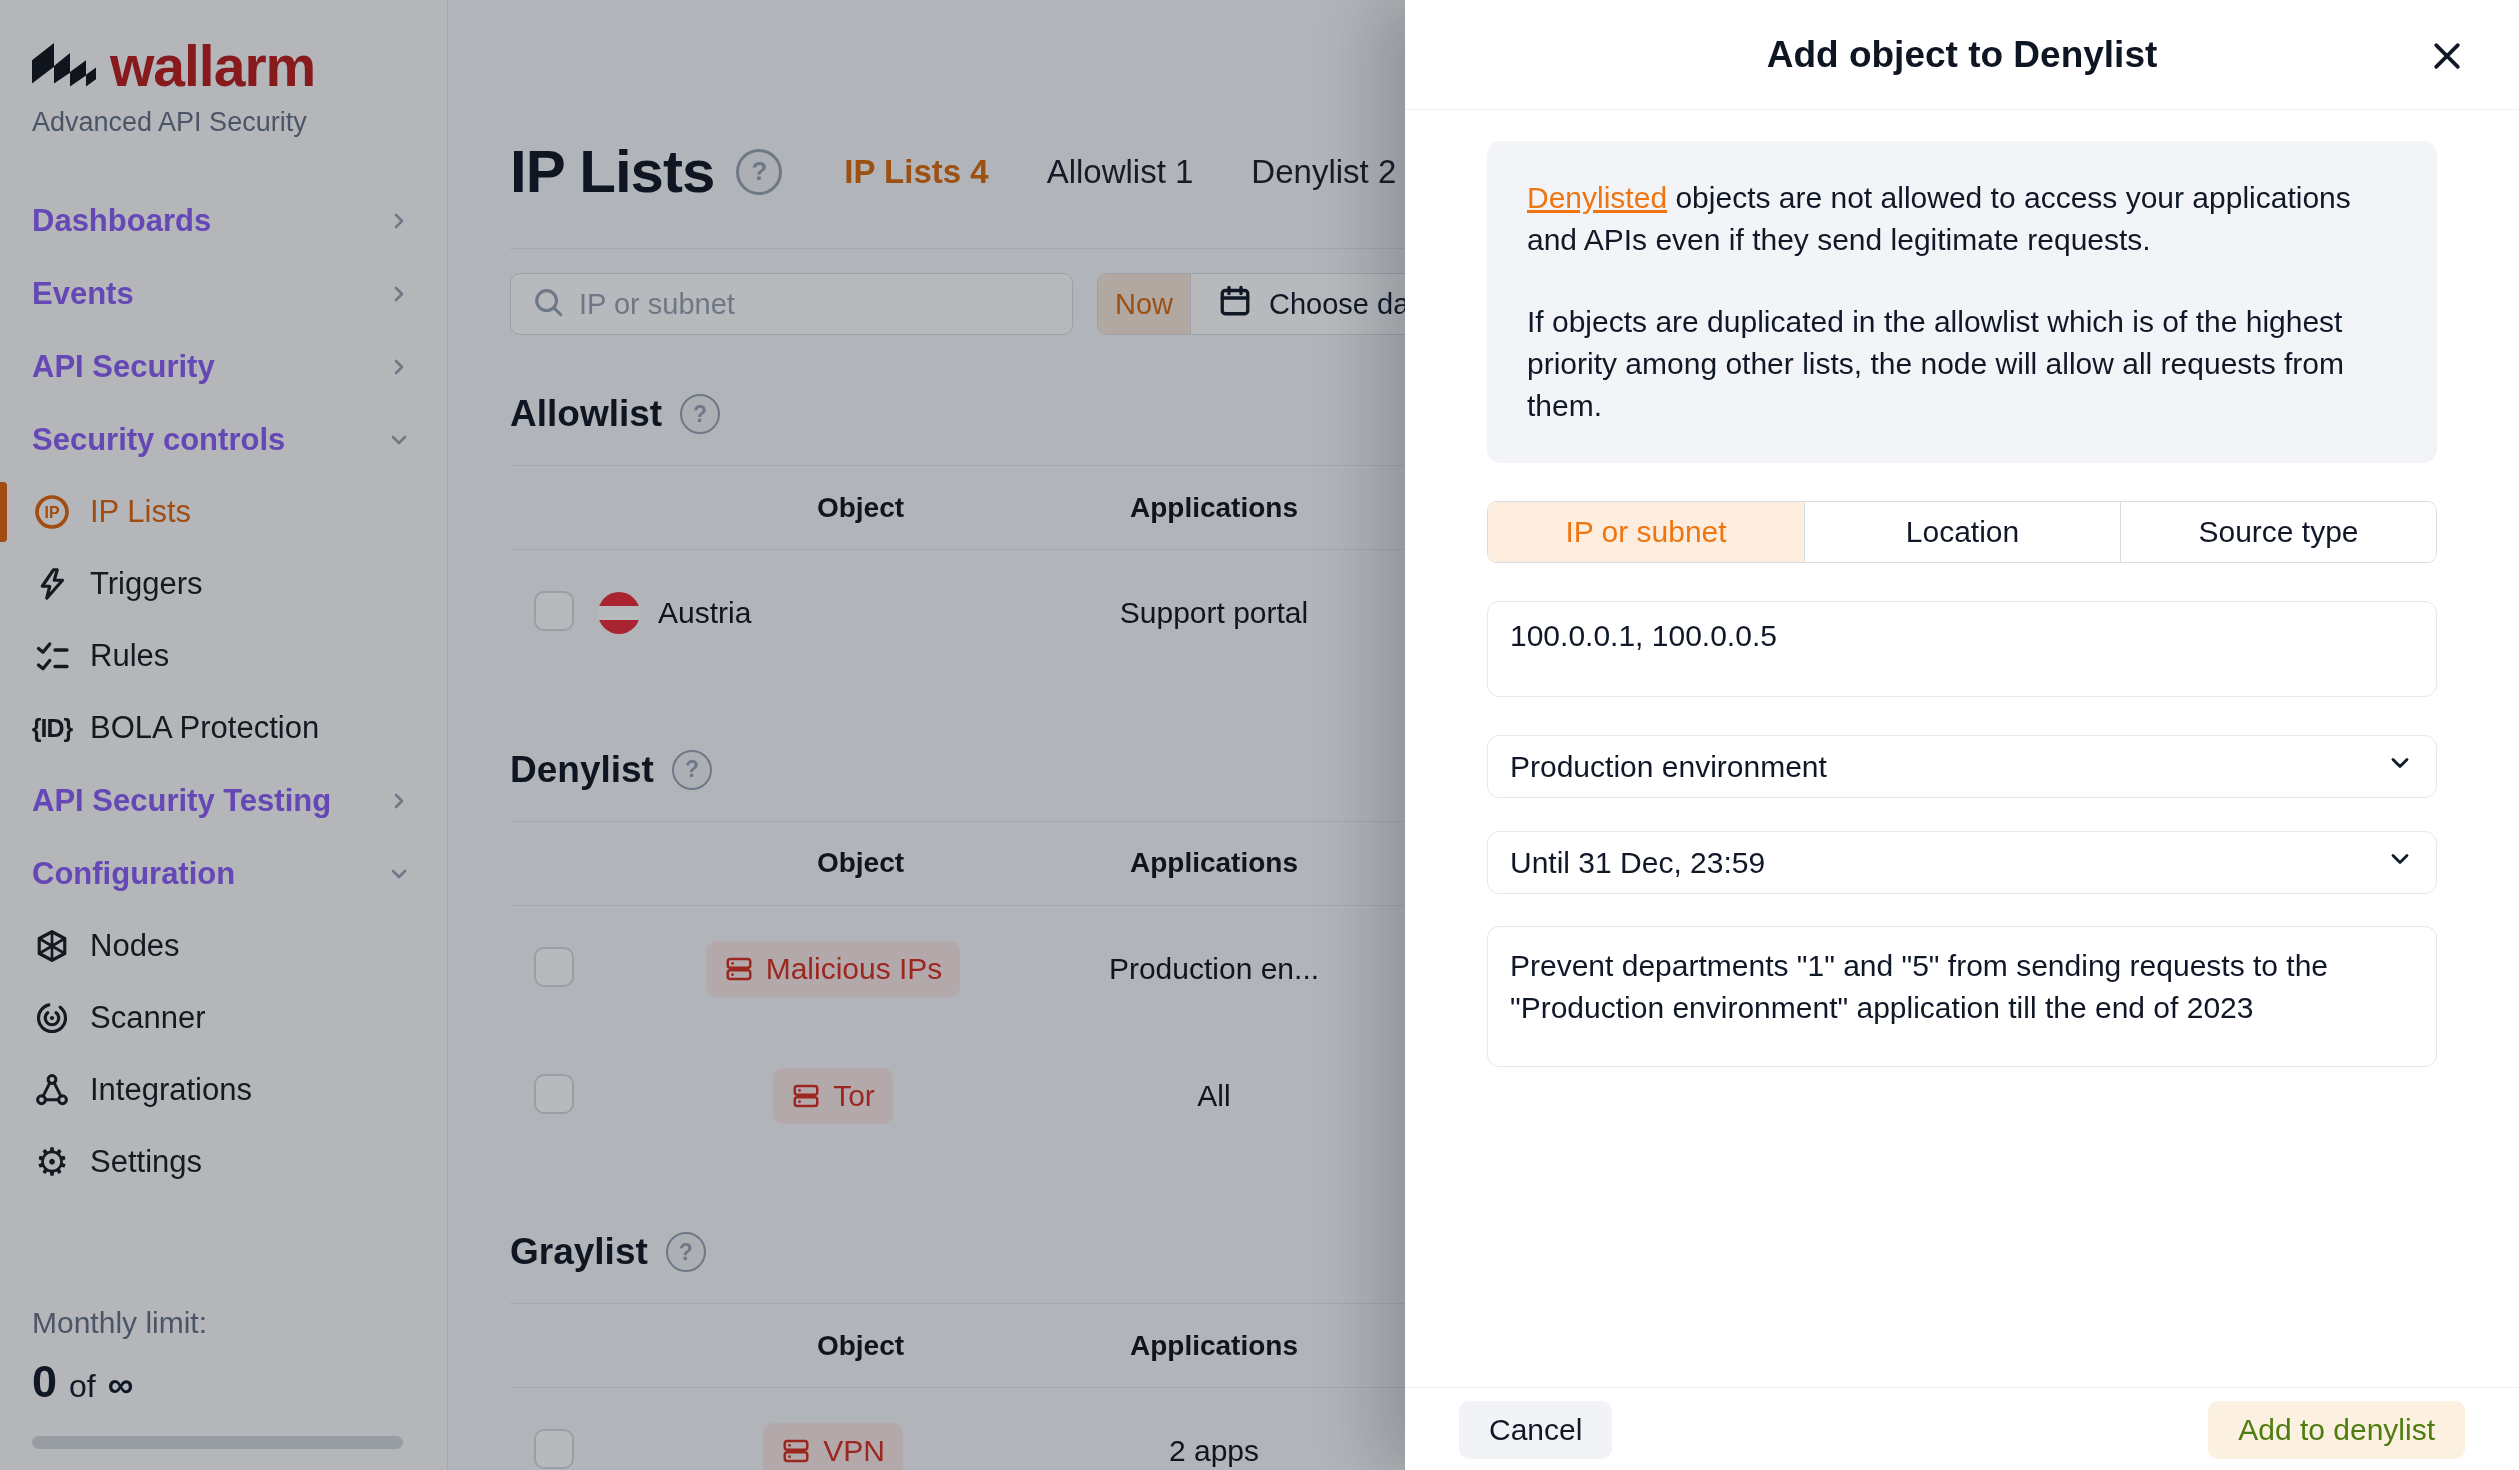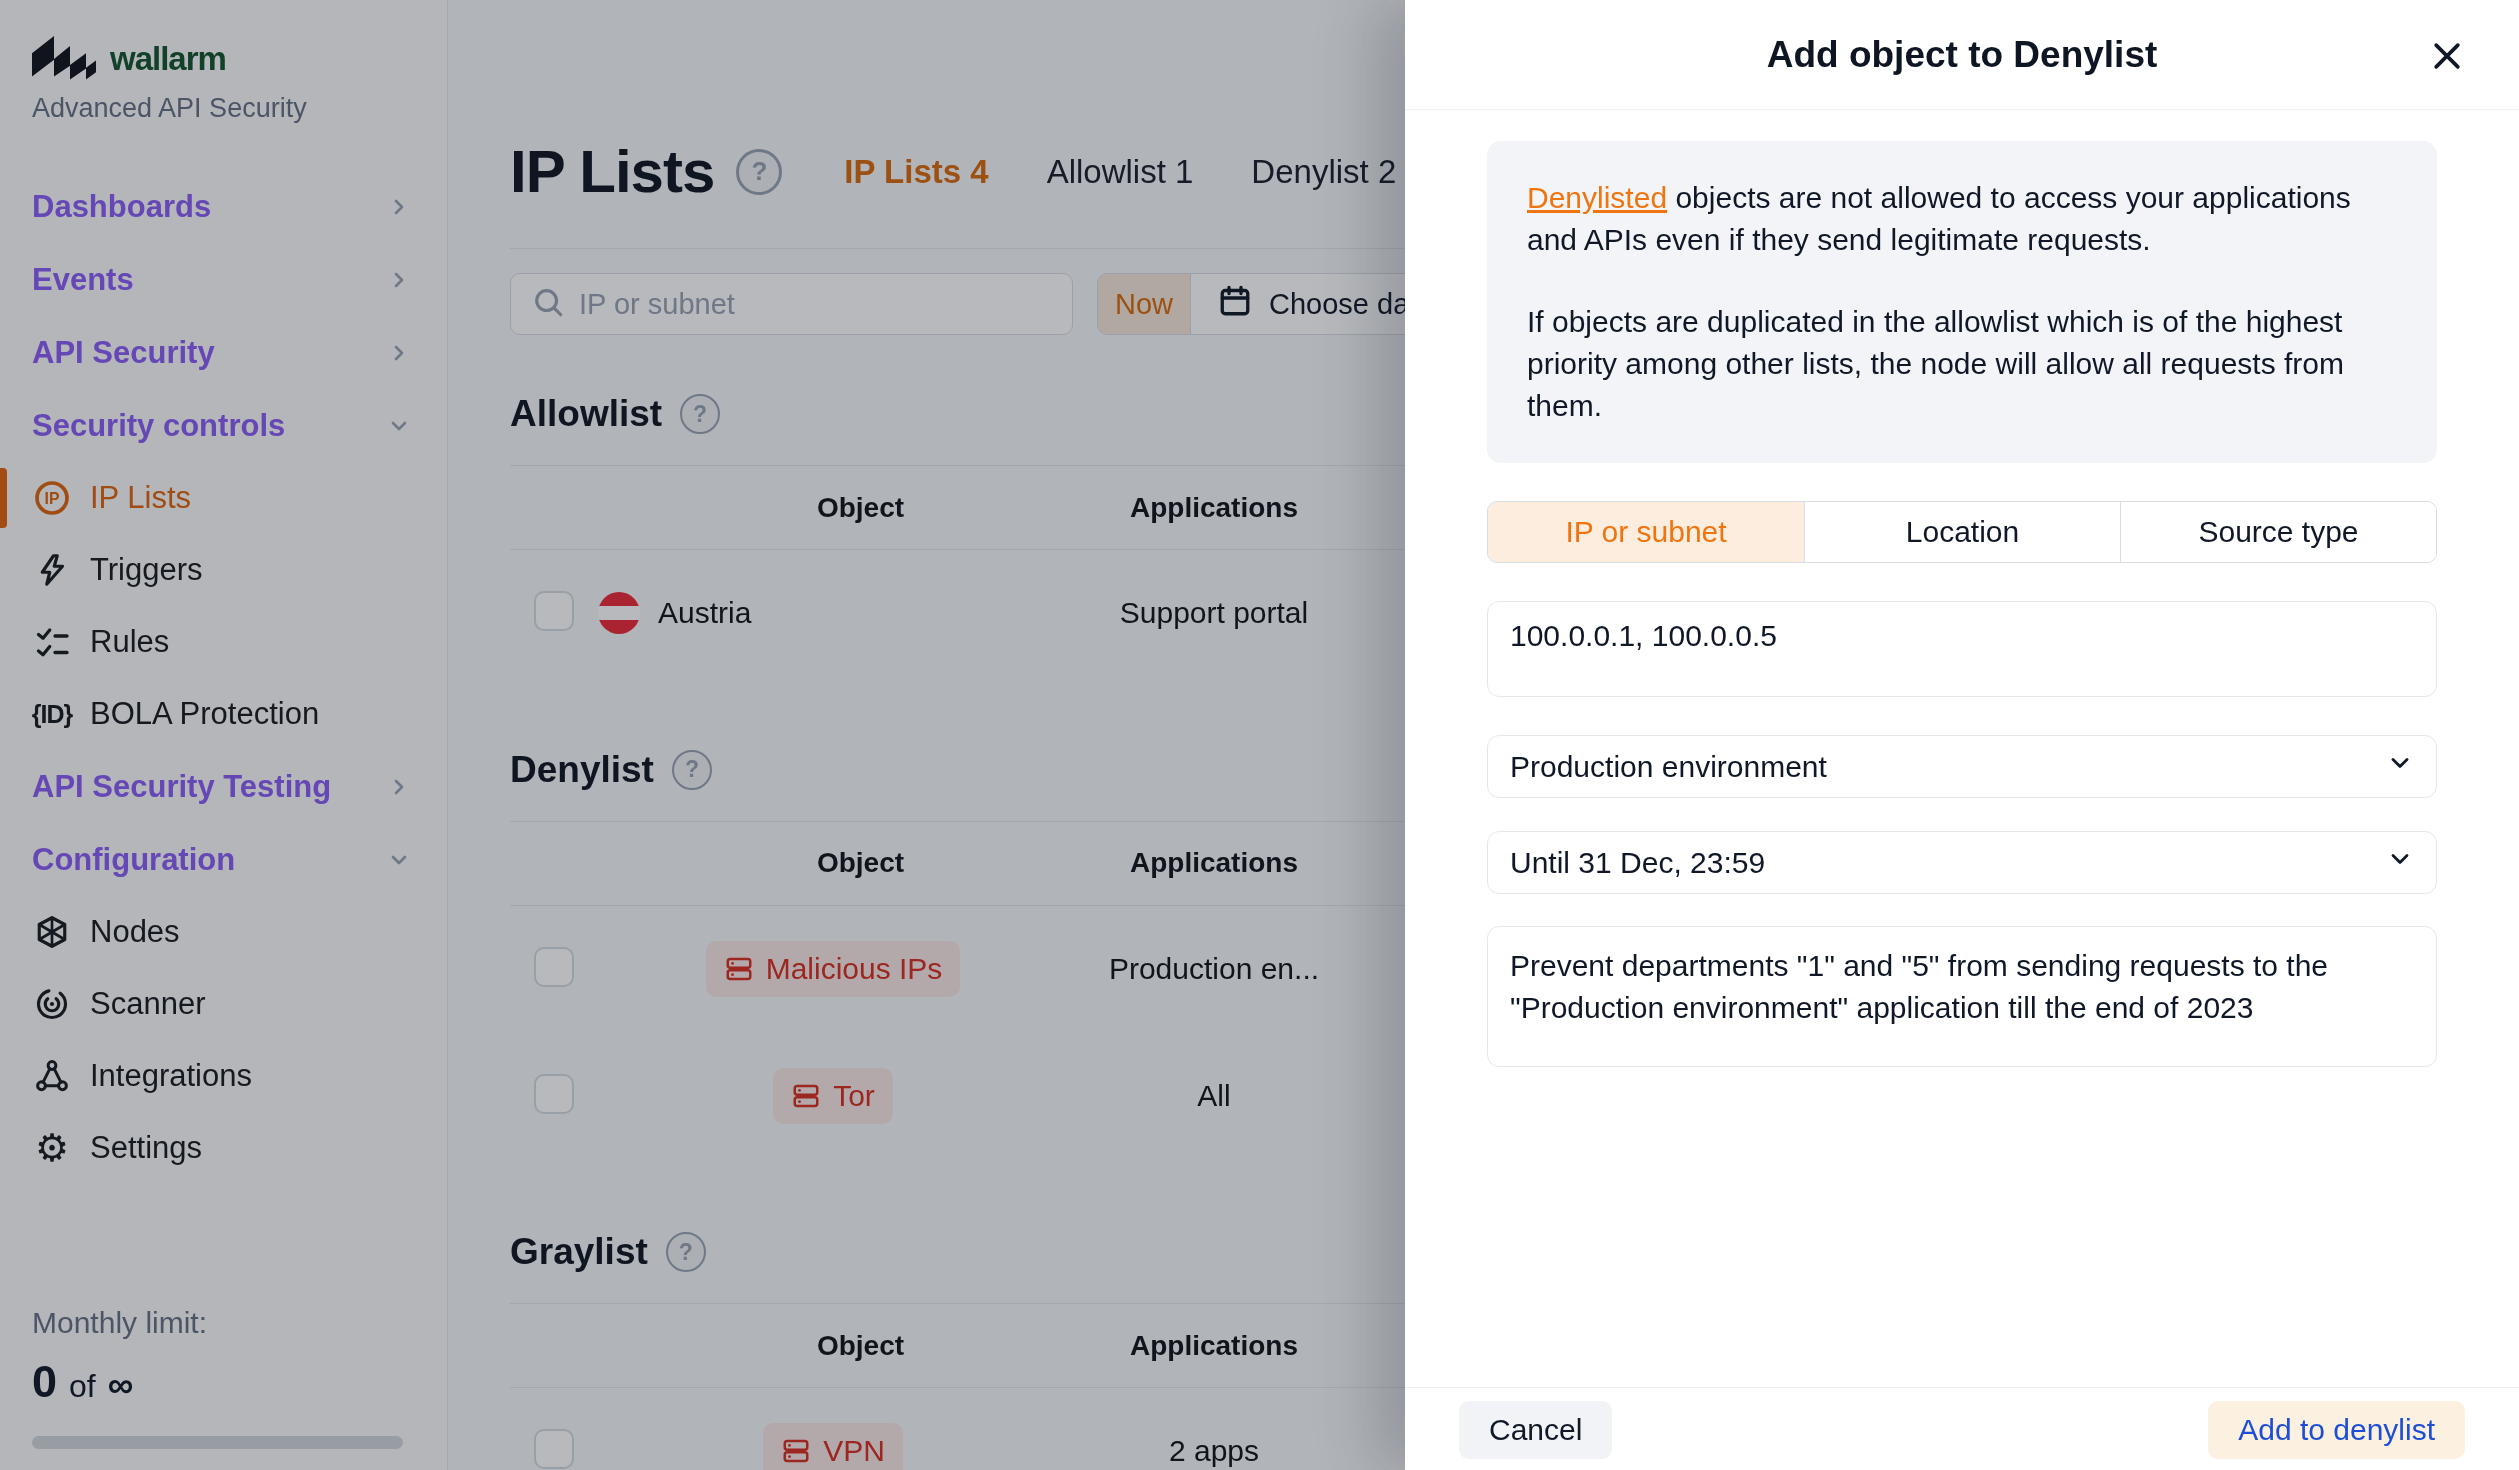--- a/index.html
+++ b/index.html
@@ -3,21 +3,21 @@
 <meta charset="utf-8">
 <style>
   * { margin:0; padding:0; box-sizing:border-box; }
   html,body { width:2519px; height:1471px; overflow:hidden; }
   body { font-family:"Liberation Sans","DejaVu Sans",sans-serif; background:#F7F8FA; color:#10131A; position:relative; }
 
   
   .sidebar { position:absolute; left:0; top:0; width:448px; height:100%; background:#FBFBFC; border-right:1px solid #E4E7EC; z-index:10; }
   .brand { padding:33px 0 0 32px; }
   .brand-row { display:flex; align-items:center; gap:14px; }
-  .brand-name { font-size:33px; font-weight:700; color:#14532d; letter-spacing:-1px; }
+  .brand-name { font-size:57px; font-weight:700; color:#b91c1c; letter-spacing:-1px; }
   .brand-sub { margin-top:8px; font-size:27px; color:#667085; }
   .nav { margin-top:46px; }
   .nav-group, .nav-sub { display:flex; align-items:center; height:73px; padding:0 36px 0 32px; cursor:pointer; position:relative; }
   .nav-group { color:#8b5cf6; font-weight:700; font-size:31px; }
   .nav-group .grow, .nav-sub .grow { flex:1; }
   .nav-sub { height:72px; color:#171A20; font-size:31px; }
   .nav-sub .icn { width:40px; display:flex; align-items:center; justify-content:center; margin-right:18px; color:#171A20; }
   .nav-sub.active, .nav-sub.active .icn { color:#DE640D; }
   .active-bar { position:absolute; left:0; top:6px; width:7px; height:60px; background:#DE640D; border-radius:0 4px 4px 0; }
   .chev { color:#98A2B3; display:flex; }
@@ -81,21 +81,21 @@
   .mtab + .mtab { border-left:1px solid #D8DCE3; }
   .mtab.active { background:#FCEDDE; color:#F0750F; }
   .field { border:1px solid #E4E7EC; border-radius:12px; background:#fff; font-size:30px; color:#101828; }
   .field.objects { margin-top:38px; height:96px; padding:17px 22px; }
   .select { margin-top:38px; height:63px; display:flex; align-items:center; justify-content:space-between; padding:16px 22px; cursor:pointer; }
   .select.tight { margin-top:33px; }
   .field.reason { margin-top:32px; height:141px; padding:18px 22px; line-height:42px; }
   .modal-foot { position:absolute; left:0; right:0; bottom:0; height:84px; border-top:1px solid #ECEEF2; background:#fff; display:flex; align-items:center; justify-content:space-between; padding:4px 54px; }
   .btn { height:58px; display:inline-flex; align-items:center; padding:0 30px; border-radius:10px; font-size:30px; cursor:pointer; border:none; font-family:inherit; }
   .btn-cancel { background:#F2F3F7; color:#101828; }
-  .btn-submit { background:#FCF0E0; color:#1d4ed8; }
+  .btn-submit { background:#FCF0E0; color:#4d7c0f; }
 
   .icn svg { stroke:currentColor; fill:none; stroke-width:2; stroke-linecap:round; stroke-linejoin:round; }
   .icn svg .fill { fill:currentColor; stroke:none; }
   .bola-txt { font-size:25px; font-weight:700; letter-spacing:-1px; }
   .gear-txt { font-size:38px; line-height:1; }
 </style>
 </head>
 <body>
 
 <div class="sidebar">

